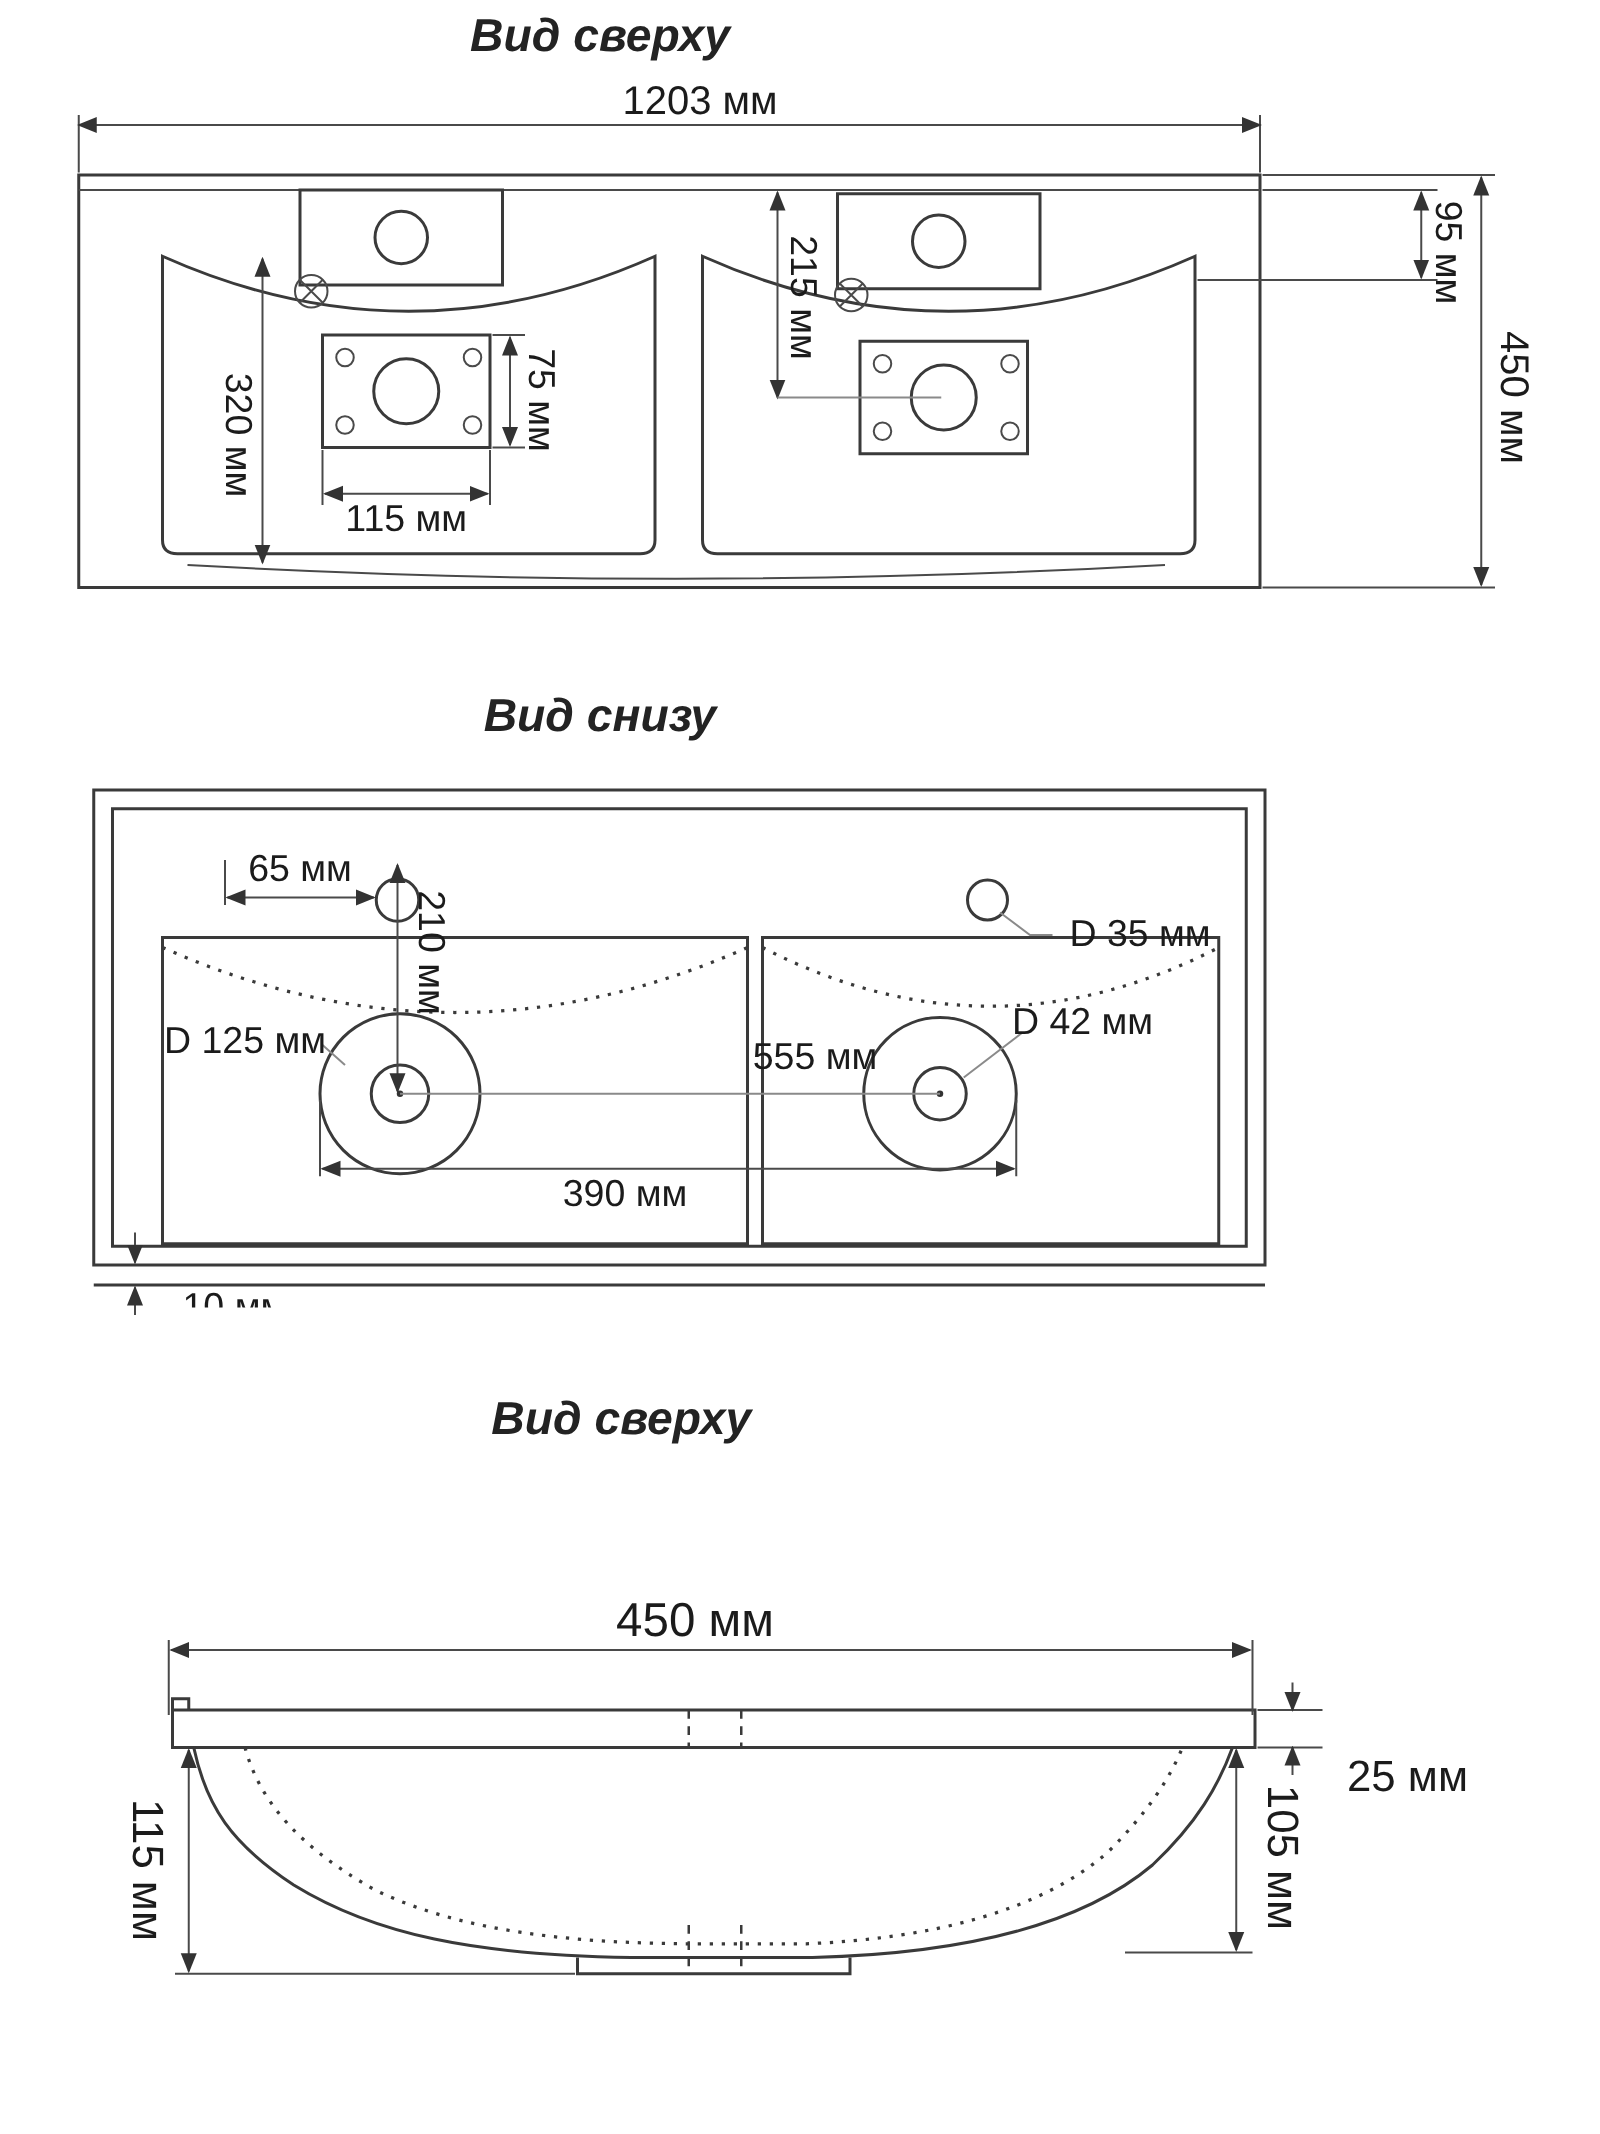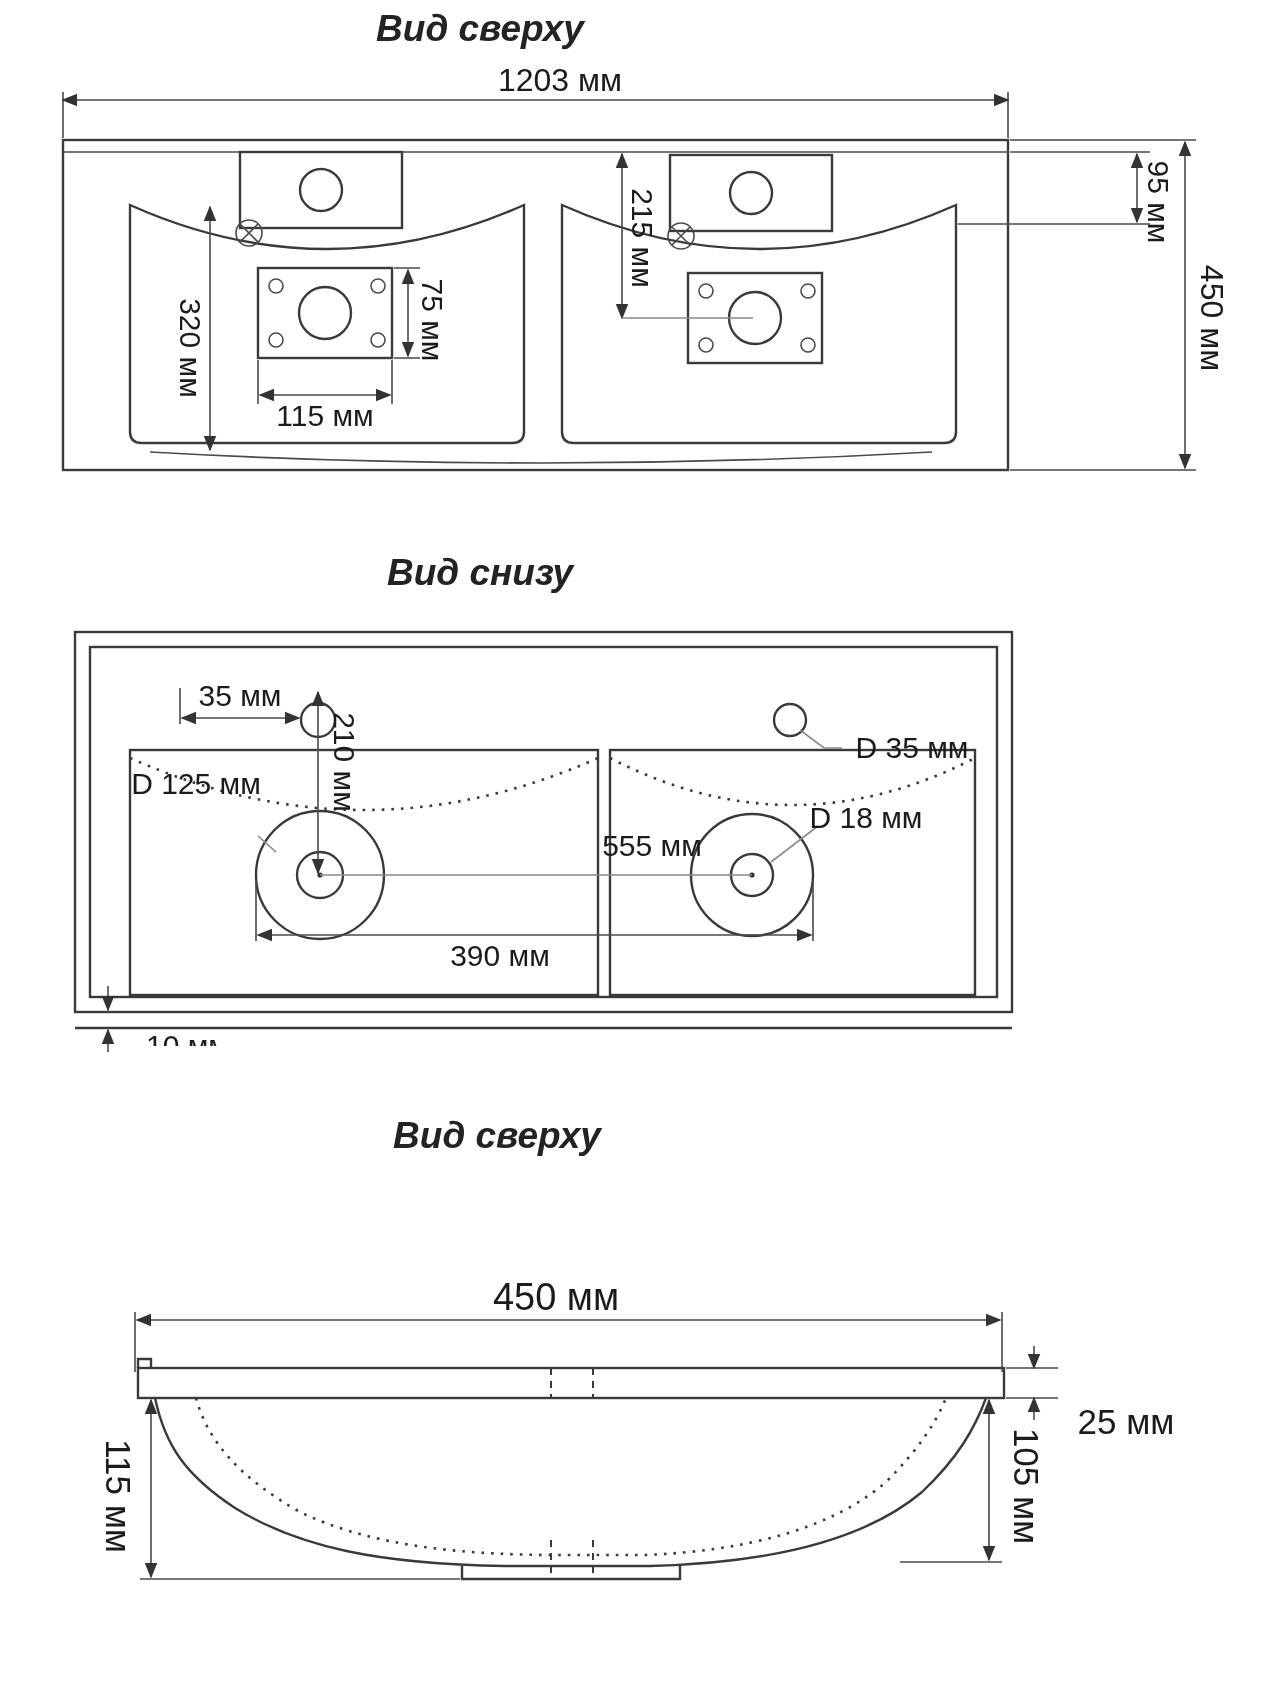--- a/index.html
+++ b/index.html
@@ -171,26 +171,26 @@
 <div class="lbl title" style="left:480px;top:28px;">Вид сверху</div>
 <div class="lbl" style="left:540px;top:80px;font-size:32px;margin-left:20px;">1203 мм</div>
 <div class="lbl rot" style="left:1212px;top:318px;font-size:32px;">450 мм</div>
 <div class="lbl rot" style="left:1158px;top:202px;">95 мм</div>
 <div class="lbl rot" style="left:642px;top:238px;">215 мм</div>
 <div class="lbl rot" style="left:190px;top:348px;">320 мм</div>
 <div class="lbl rot" style="left:432px;top:320px;">75 мм</div>
 <div class="lbl" style="left:325px;top:416px;">115 мм</div>
 
 <div class="lbl title" style="left:480px;top:572px;">Вид снизу</div>
-<div class="lbl" style="left:240px;top:696px;">35 мм</div>
+<div class="lbl" style="left:240px;top:696px;">65 мм</div>
 <div class="lbl rot" style="left:344px;top:762px;">210 мм</div>
 <div class="lbl" style="left:912px;top:748px;">D 35 мм</div>
-<div class="lbl" style="left:196px;top:784px;text-align:center;">D 125 мм</div>
+<div class="lbl" style="left:196px;top:833px;text-align:center;">D 125 мм</div>
 <div class="lbl" style="left:652px;top:846px;">555 мм</div>
-<div class="lbl" style="left:866px;top:818px;">D 18 мм</div>
+<div class="lbl" style="left:866px;top:818px;">D 42 мм</div>
 <div class="lbl" style="left:500px;top:956px;">390 мм</div>
 <div class="lbl clip" style="left:146px;top:1031px;">10 мм</div>
 
 <div class="lbl title" style="left:497px;top:1135px;">Вид сверху</div>
 <div class="lbl big" style="left:556px;top:1297px;">450 мм</div>
 <div class="lbl mid" style="left:1126px;top:1421px;">25 мм</div>
 <div class="lbl rot mid" style="left:1026px;top:1486px;">105 мм</div>
 <div class="lbl rot mid" style="left:118px;top:1496px;">115 мм</div>
 
 </div>

